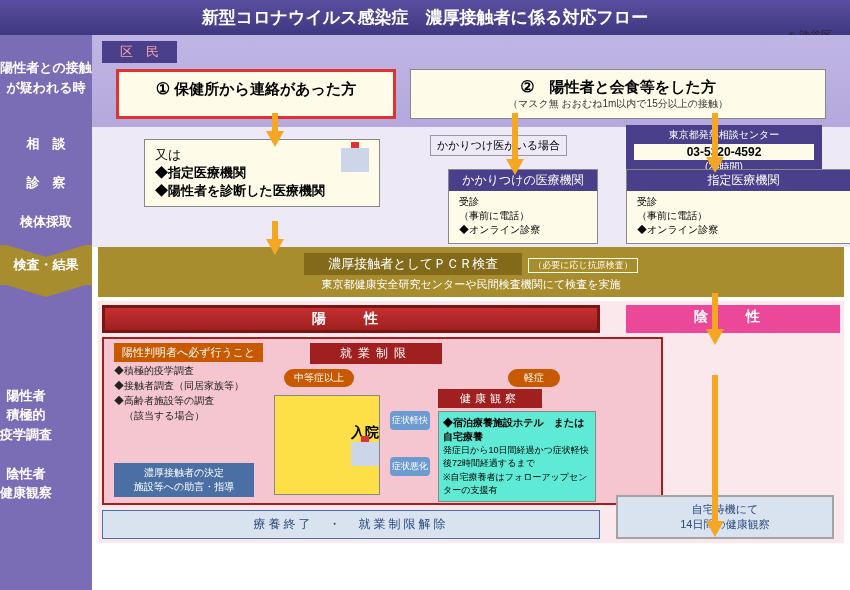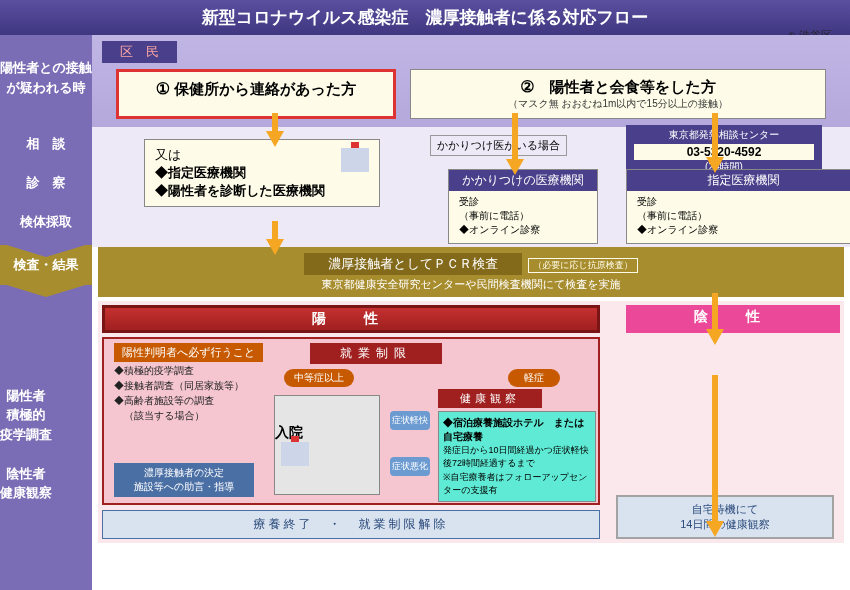--- a/index.html
+++ b/index.html
@@ -37,28 +37,28 @@
 .fever{position:absolute;left:534px;top:-2px;background:#4a3f8a;color:#fff;padding:3px 8px;text-align:center;width:196px;font-size:10px}
 .fever .num{background:#fefce8;color:#000;padding:1px 4px;margin-top:2px;font-weight:bold;font-size:12px}
 .band-gold{background:#a88d2e;height:50px;text-align:center;color:#fff;padding-top:6px;margin:0 6px}
 .band-gold .t1{background:#826a1a;display:inline-block;padding:2px 24px;font-size:13px}
 .band-gold .t2{font-size:11px;margin-top:2px}
 .band-gold .note{font-size:9px;color:#fefce8;display:inline-block;border:1px solid #fefce8;padding:0 4px;margin-left:6px}
 .band-pink{background:#fbe8ed;height:242px;margin:4px 6px 0;position:relative;padding:4px}
 .res-row{display:flex;gap:26px;height:28px}
 .res-pos{flex:0 0 498px;background:linear-gradient(#c53030,#a02020);border:3px solid #7a1515;color:#fff;text-align:center;font-weight:bold;font-size:14px;letter-spacing:12px;padding-top:2px}
 .res-neg{flex:1;background:#ec4899;color:#fff;text-align:center;font-weight:bold;font-size:14px;letter-spacing:12px;padding-top:3px}
-.pos-area{position:absolute;left:4px;top:36px;width:498px;height:168px;border:2px solid #a02020;background:#f5c6d0}
+.pos-area{position:absolute;left:4px;top:36px;width:561px;height:168px;border:2px solid #a02020;background:#f5c6d0}
 .todo-hdr{position:absolute;left:10px;top:4px;background:#c75a00;color:#fff;font-size:11px;padding:2px 8px}
 .todo-list{position:absolute;left:10px;top:24px;font-size:10px;color:#222;line-height:1.5}
 .todo-foot{position:absolute;left:10px;bottom:6px;width:140px;background:#4a6fa5;color:#fff;font-size:10px;text-align:center;padding:3px}
 .work-hdr{position:absolute;left:206px;top:4px;background:#a02020;color:#fff;font-size:12px;padding:2px 30px;letter-spacing:6px}
 .sev-mid{position:absolute;left:180px;top:30px;background:#c75a00;color:#fff;font-size:10px;padding:2px 10px;border-radius:10px}
 .sev-light{position:absolute;left:404px;top:30px;background:#c75a00;color:#fff;font-size:10px;padding:2px 16px;border-radius:10px}
-.hosp{position:absolute;left:170px;top:56px;width:106px;height:100px;border:1px solid #888;background:#e5e5e5;text-align:left;padding-top:28px;font-size:14px;font-weight:bold}
+.hosp{position:absolute;left:170px;top:56px;width:106px;height:100px;border:1px solid #888;background:#fde047;text-align:right;padding-top:28px;font-size:14px;font-weight:bold}
 .trans{position:absolute;width:40px;background:#6b9bd1;color:#fff;font-size:9px;text-align:center;padding:3px 2px;border-radius:4px}
 .t-good{left:286px;top:72px}
 .t-bad{left:286px;top:118px}
 .obs-hdr{position:absolute;left:334px;top:50px;background:#a02020;color:#fff;font-size:11px;padding:2px 22px;letter-spacing:4px}
 .obs-box{position:absolute;left:334px;top:72px;width:158px;border:1px solid #888;background:#5eead4;font-size:9px;padding:4px}
 .obs-box .b{font-weight:bold;font-size:10px}
 .end-box{position:absolute;left:4px;bottom:4px;width:498px;background:#d9e3f0;border:1px solid #4a6fa5;color:#2a4a7a;text-align:center;padding:5px;font-size:12px;letter-spacing:3px}
 .neg-flow{position:absolute;right:10px;bottom:4px;width:218px;background:#d9e3f0;border:2px solid #a3a3a3;color:#2a4a7a;text-align:center;padding:5px;font-size:11px}
 .ya{position:absolute;width:0;height:0;border-left:9px solid transparent;border-right:9px solid transparent;border-top:16px solid #f5a623;z-index:5}
 .yline{position:absolute;width:6px;background:#f5a623;z-index:4}

